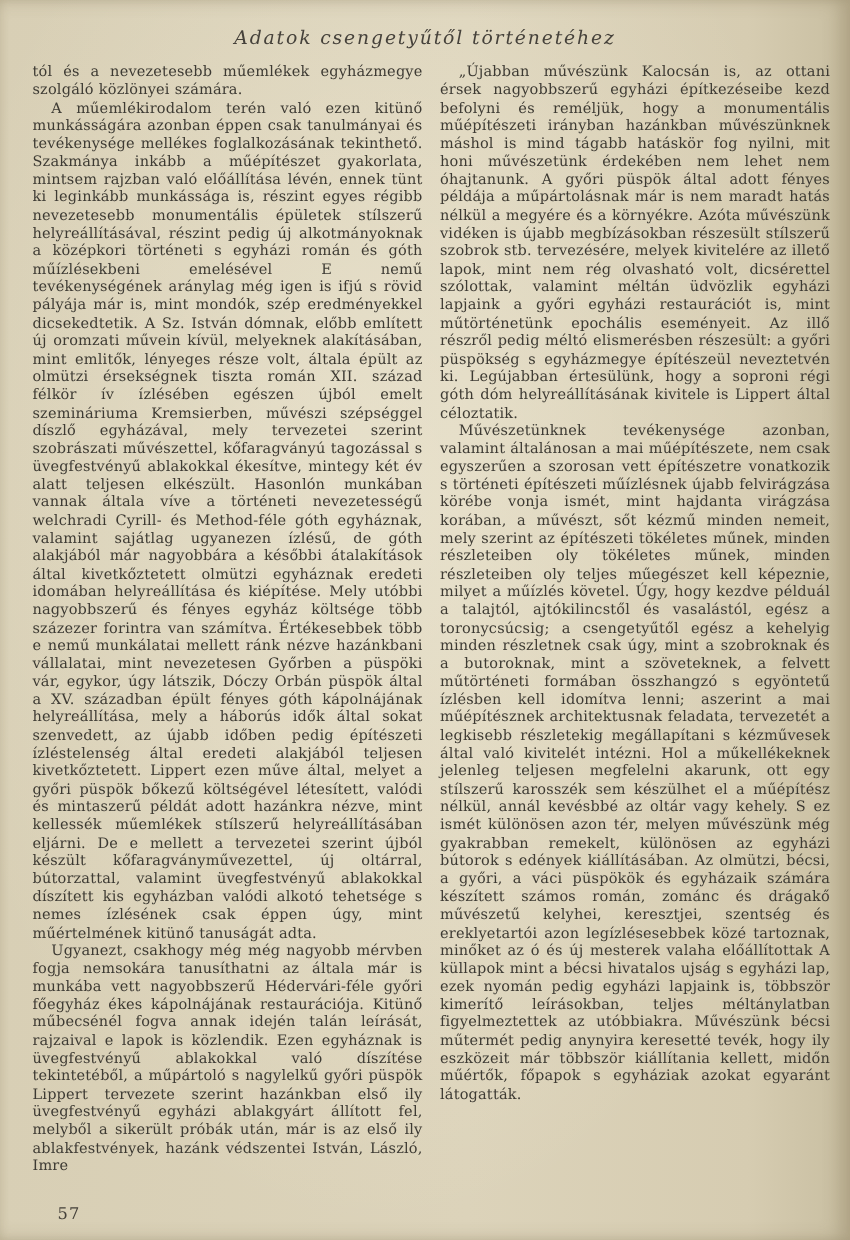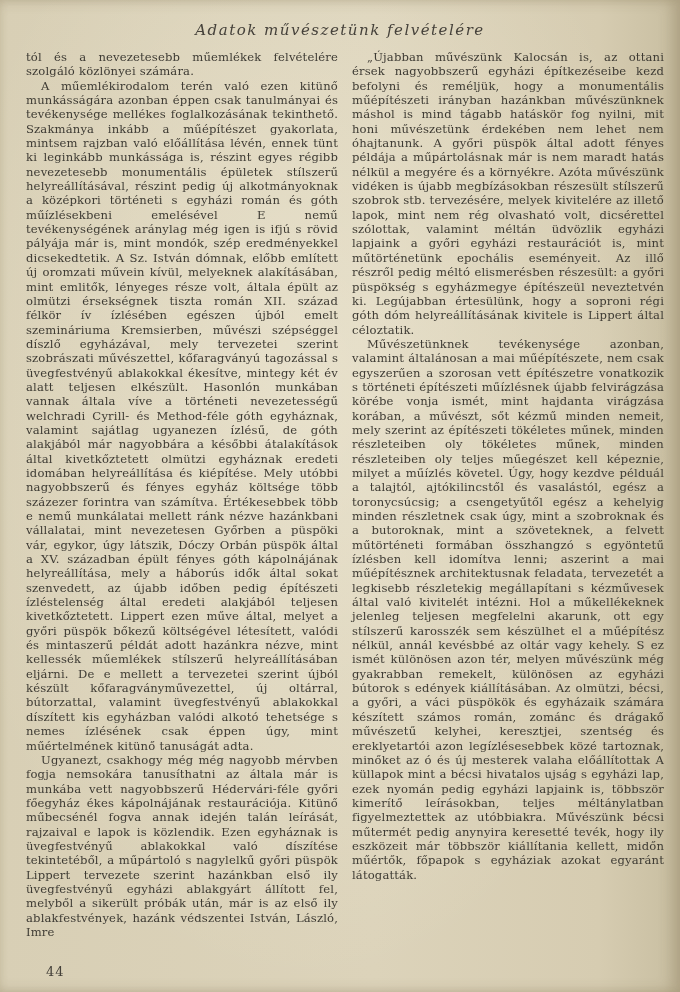--- a/index.html
+++ b/index.html
@@ -62,32 +62,32 @@
     font-size: 13px;
     letter-spacing: 1px;
     color: #45413a;
   }
 </style>
 </head>
 <body>
 
 <div class="page">
 
-  <div class="running-header">Adatok művészetünk felvételére</div>
+  <div class="running-header">Adatok csengetyűtől történetéhez</div>
 
   <div class="columns">
 
     <div class="column">
-      <p class="continuation">tól és a nevezetesebb műemlékek felvételére szolgáló közlönyei számára.</p>
+      <p class="continuation">tól és a nevezetesebb műemlékek egyházmegye szolgáló közlönyei számára.</p>
       <p>A műemlékirodalom terén való ezen kitünő munkásságára azonban éppen csak tanulmányai és tevékenysége mellékes foglalkozásának tekinthető. Szakmánya inkább a műépítészet gyakorlata, mintsem rajzban való előállítása lévén, ennek tünt ki leginkább munkássága is, részint egyes régibb nevezetesebb monumentális épületek stílszerű helyreállításával, részint pedig új alkotmányoknak a középkori történeti s egyházi román és góth műízlésekbeni emelésével E nemű tevékenységének aránylag még igen is ifjú s rövid pályája már is, mint mondók, szép eredményekkel dicsekedtetik. A Sz. István dómnak, előbb említett új oromzati művein kívül, melyeknek alakításában, mint emlitők, lényeges része volt, általa épült az olmützi érsekségnek tiszta román XII. század félkör ív ízlésében egészen újból emelt szemináriuma Kremsierben, művészi szépséggel díszlő egyházával, mely tervezetei szerint szobrászati művészettel, kőfaragványú tagozással s üvegfestvényű ablakokkal ékesítve, mintegy két év alatt teljesen elkészült. Hasonlón munkában vannak általa víve a történeti nevezetességű welchradi Cyrill- és Method-féle góth egyháznak, valamint sajátlag ugyanezen ízlésű, de góth alakjából már nagyobbára a későbbi átalakítások által kivetkőztetett olmützi egyháznak eredeti idomában helyreállítása és kiépítése. Mely utóbbi nagyobbszerű és fényes egyház költsége több százezer forintra van számítva. Értékesebbek több e nemű munkálatai mellett ránk nézve hazánkbani vállalatai, mint nevezetesen Győrben a püspöki vár, egykor, úgy látszik, Dóczy Orbán püspök által a XV. században épült fényes góth kápolnájának helyreállítása, mely a háborús idők által sokat szenvedett, az újabb időben pedig építészeti ízléstelenség által eredeti alakjából teljesen kivetkőztetett. Lippert ezen műve által, melyet a győri püspök bőkezű költségével létesített, valódi és mintaszerű példát adott hazánkra nézve, mint kellessék műemlékek stílszerű helyreállításában eljárni. De e mellett a tervezetei szerint újból készült kőfaragványművezettel, új oltárral, bútorzattal, valamint üvegfestvényű ablakokkal díszített kis egyházban valódi alkotó tehetsége s nemes ízlésének csak éppen úgy, mint műértelmének kitünő tanuságát adta.</p>
       <p>Ugyanezt, csakhogy még még nagyobb mérvben fogja nemsokára tanusíthatni az általa már is munkába vett nagyobbszerű Hédervári-féle győri főegyház ékes kápolnájának restaurációja. Kitünő műbecsénél fogva annak idején talán leírását, rajzaival e lapok is közlendik. Ezen egyháznak is üvegfestvényű ablakokkal való díszítése tekintetéből, a műpártoló s nagylelkű győri püspök Lippert tervezete szerint hazánkban első ily üvegfestvényű egyházi ablakgyárt állított fel, melyből a sikerült próbák után, már is az első ily ablakfestvények, hazánk védszentei István, László, Imre</p>
     </div>
 
     <div class="column">
       <p>„Újabban művészünk Kalocsán is, az ottani érsek nagyobbszerű egyházi építkezéseibe kezd befolyni és reméljük, hogy a monumentális műépítészeti irányban hazánkban művészünknek máshol is mind tágabb hatáskör fog nyilni, mit honi művészetünk érdekében nem lehet nem óhajtanunk. A győri püspök által adott fényes példája a műpártolásnak már is nem maradt hatás nélkül a megyére és a környékre. Azóta művészünk vidéken is újabb megbízásokban részesült stílszerű szobrok stb. tervezésére, melyek kivitelére az illető lapok, mint nem rég olvasható volt, dicsérettel szólottak, valamint méltán üdvözlik egyházi lapjaink a győri egyházi restaurációt is, mint műtörténetünk epochális eseményeit. Az illő részről pedig méltó elismerésben részesült: a győri püspökség s egyházmegye építészeül neveztetvén ki. Legújabban értesülünk, hogy a soproni régi góth dóm helyreállításának kivitele is Lippert által céloztatik.</p>
       <p>Művészetünknek tevékenysége azonban, valamint általánosan a mai műépítészete, nem csak egyszerűen a szorosan vett építészetre vonatkozik s történeti építészeti műízlésnek újabb felvirágzása körébe vonja ismét, mint hajdanta virágzása korában, a művészt, sőt kézmű minden nemeit, mely szerint az építészeti tökéletes műnek, minden részleteiben oly tökéletes műnek, minden részleteiben oly teljes műegészet kell képeznie, milyet a műízlés követel. Úgy, hogy kezdve példuál a talajtól, ajtókilincstől és vasalástól, egész a toronycsúcsig; a csengetyűtől egész a kehelyig minden részletnek csak úgy, mint a szobroknak és a butoroknak, mint a szöveteknek, a felvett műtörténeti formában összhangzó s egyöntetű ízlésben kell idomítva lenni; aszerint a mai műépítésznek architektusnak feladata, tervezetét a legkisebb részletekig megállapítani s kézművesek által való kivitelét intézni. Hol a műkellékeknek jelenleg teljesen megfelelni akarunk, ott egy stílszerű karosszék sem készülhet el a műépítész nélkül, annál kevésbbé az oltár vagy kehely. S ez ismét különösen azon tér, melyen művészünk még gyakrabban remekelt, különösen az egyházi bútorok s edények kiállításában. Az olmützi, bécsi, a győri, a váci püspökök és egyházaik számára készített számos román, zománc és drágakő művészetű kelyhei, keresztjei, szentség és ereklyetartói azon legízlésesebbek közé tartoznak, minőket az ó és új mesterek valaha előállítottak A küllapok mint a bécsi hivatalos ujság s egyházi lap, ezek nyomán pedig egyházi lapjaink is, többször kimerítő leírásokban, teljes méltánylatban figyelmeztettek az utóbbiakra. Művészünk bécsi műtermét pedig anynyira keresetté tevék, hogy ily eszközeit már többször kiállítania kellett, midőn műértők, főpapok s egyháziak azokat egyaránt látogatták.</p>
     </div>
 
   </div>
 
-  <div class="page-number">44</div>
+  <div class="page-number">57</div>
 
 </div>
 
 </body></html>

